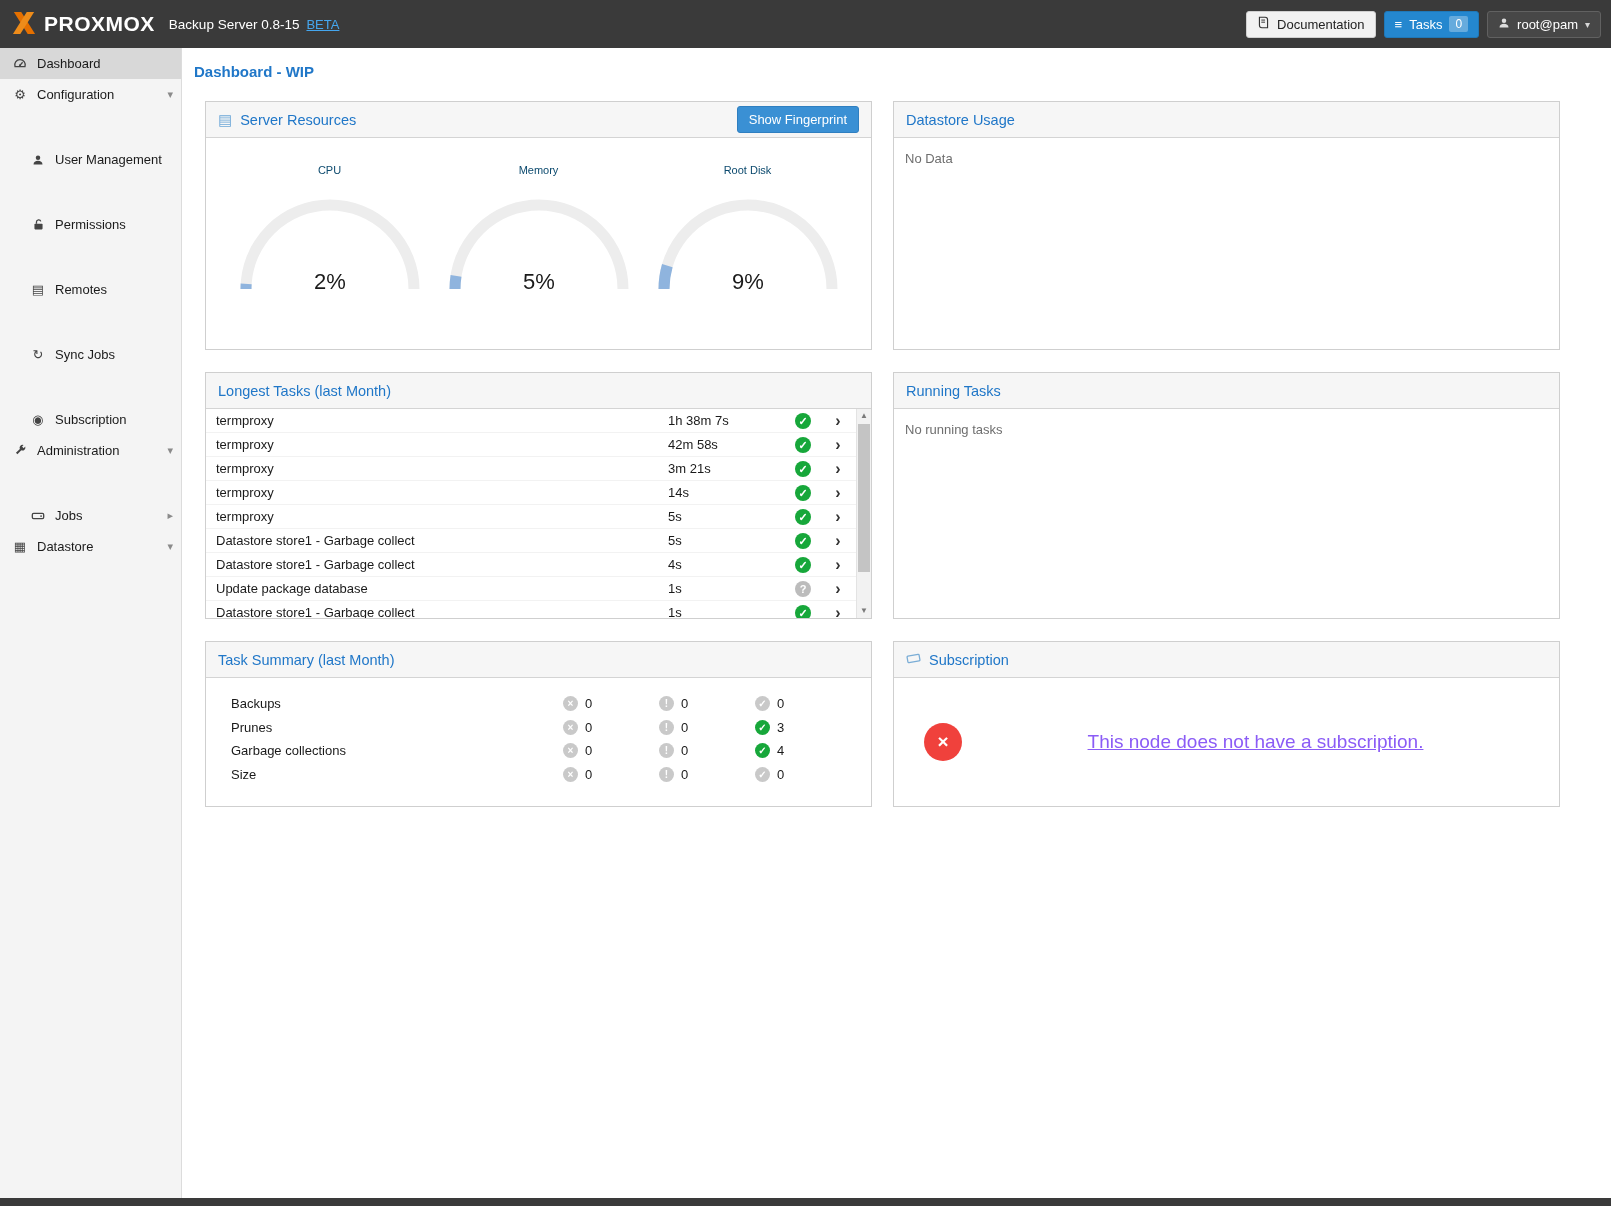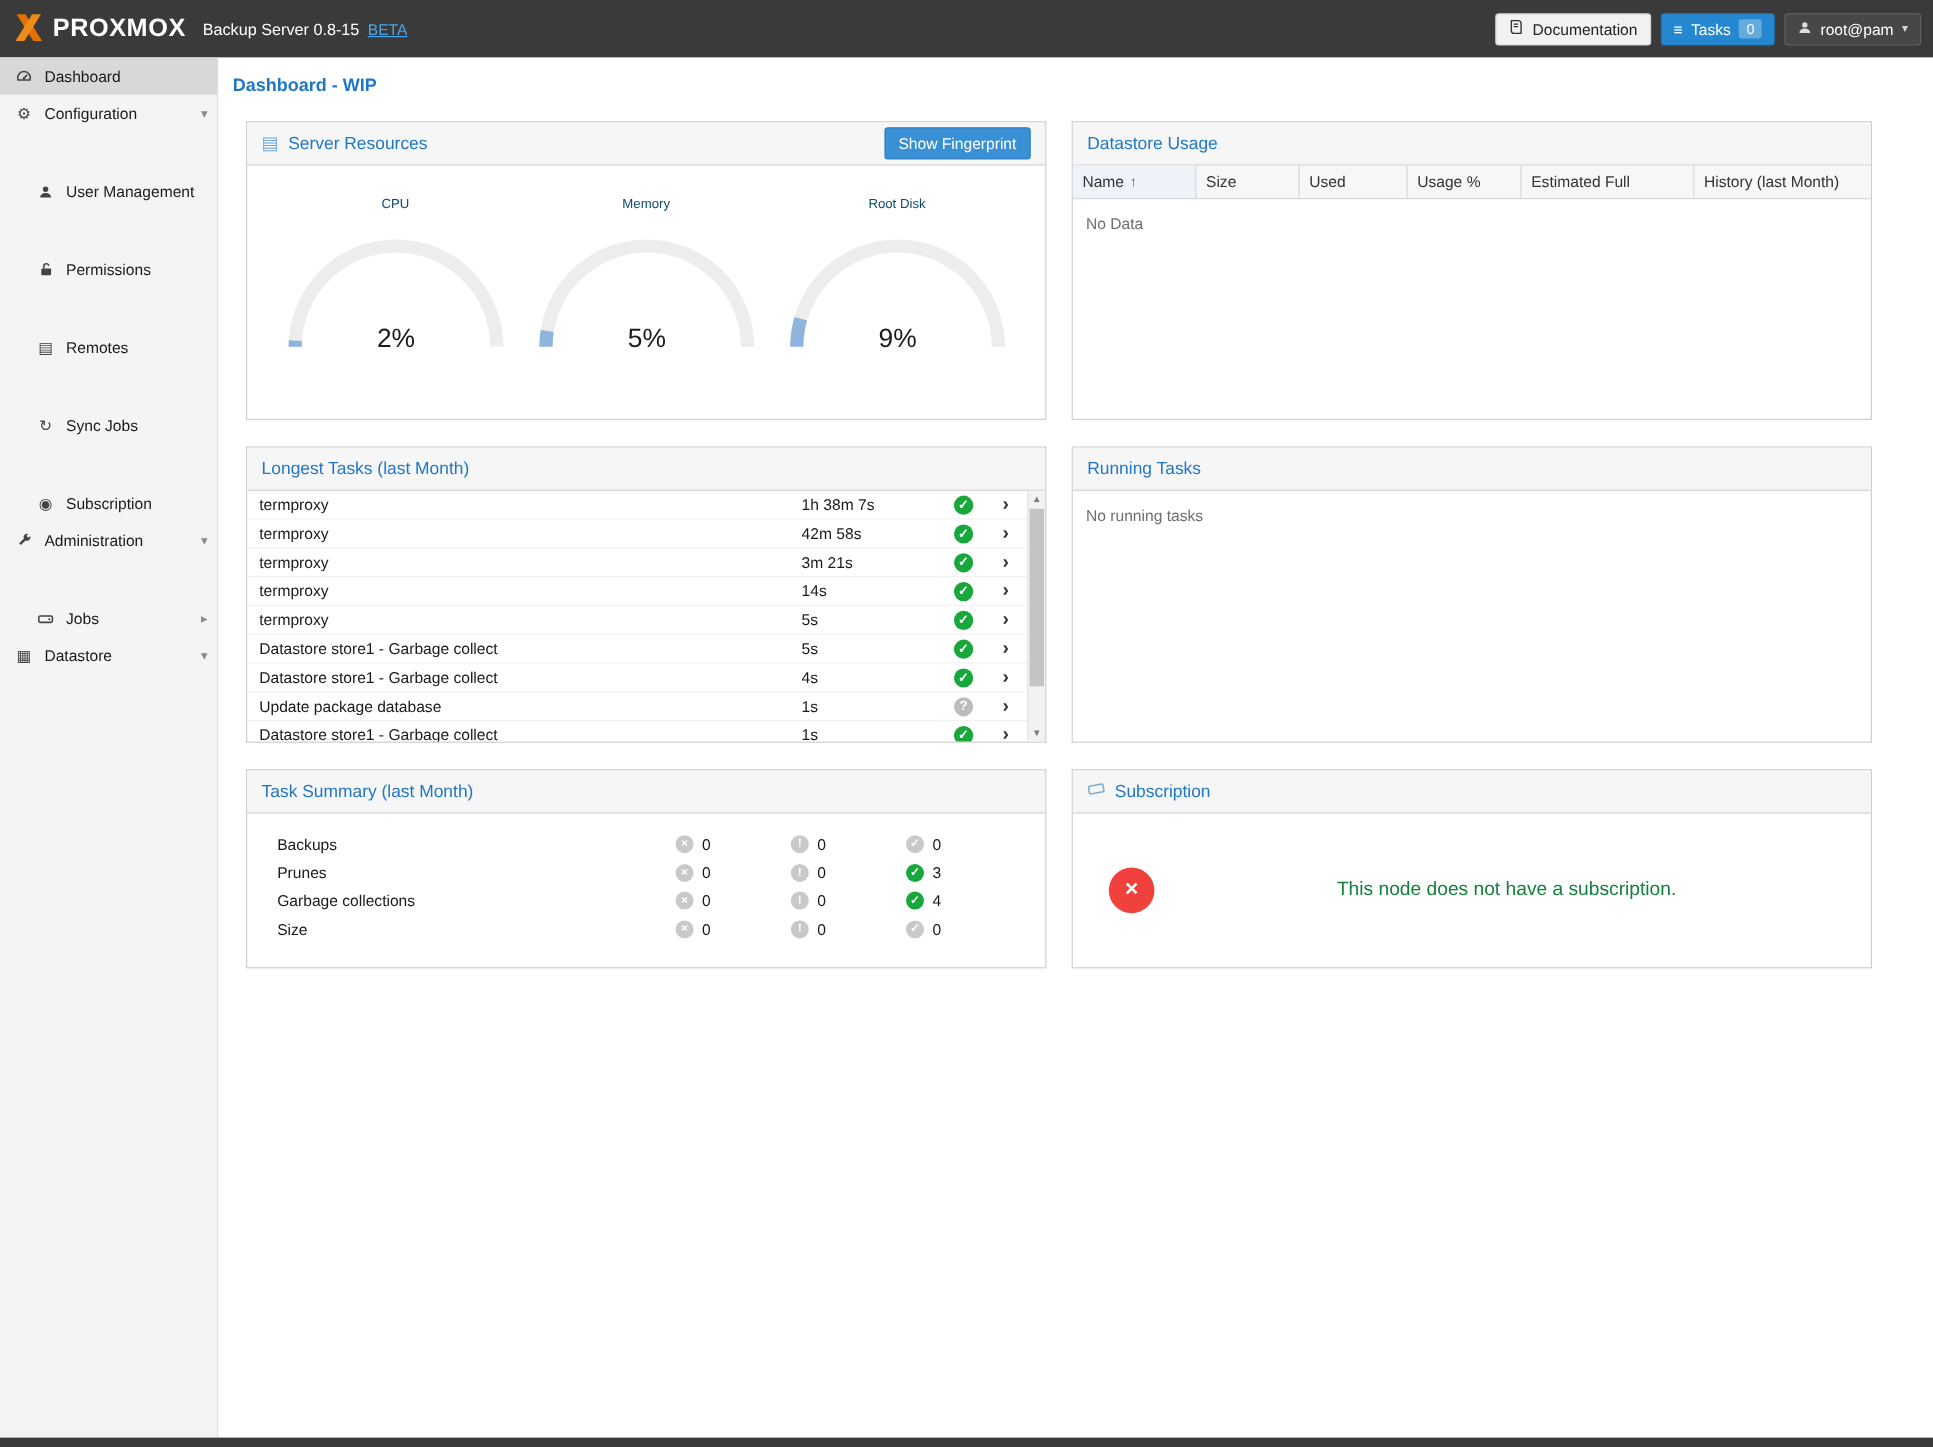--- a/index.html
+++ b/index.html
@@ -129,21 +129,21 @@
   .count-cell { display: flex; align-items: center; gap: 7px; }
   .summary-row .status-icon { width: 15px; height: 15px; line-height: 15px; font-size: 10px; }
 
   
   .sub-body { display: flex; align-items: center; padding: 0 10px 0 30px; height: 100%; }
   .sub-icon {
     width: 38px; height: 38px; border-radius: 50%; background: #f0413c; color: #fff;
     font-size: 19px; font-weight: bold; display: flex; align-items: center; justify-content: center;
     flex: 0 0 38px;
   }
-  .sub-msg { flex: 1; text-align: center; font-size: 16px; color: #15803d; }
+  .sub-msg { flex: 1; text-align: center; font-size: 19px; color: #8b5cf6; text-decoration: underline; }
 
   .bottom-strip { height: 8px; background: #3a3a3a; flex: 0 0 auto; }
 </style>
 </head>
 <body>
 
 <div class="app">
 
   <header class="topbar">
     <div class="logo-wrap">
@@ -299,41 +299,20 @@
               </div>
             </div>
           </div>
         </section>
 
         <section class="panel">
           <div class="panel-header">
             <span class="panel-title">Datastore Usage</span>
           </div>
           <div class="panel-body">
-            <div class="ds-header">
-              <div class="ds-cell sorted">
-                <span>Name</span>
-                <span class="sort-arrow">↑</span>
-              </div>
-              <div class="ds-cell">
-                <span>Size</span>
-              </div>
-              <div class="ds-cell">
-                <span>Used</span>
-              </div>
-              <div class="ds-cell">
-                <span>Usage %</span>
-              </div>
-              <div class="ds-cell">
-                <span>Estimated Full</span>
-              </div>
-              <div class="ds-cell">
-                <span>History (last Month)</span>
-              </div>
-            </div>
             <div class="empty-text">No Data</div>
           </div>
         </section>
 
         <section class="panel">
           <div class="panel-header">
             <span class="panel-title">Longest Tasks (last Month)</span>
           </div>
           <div class="panel-body">
             <div class="task-list">

